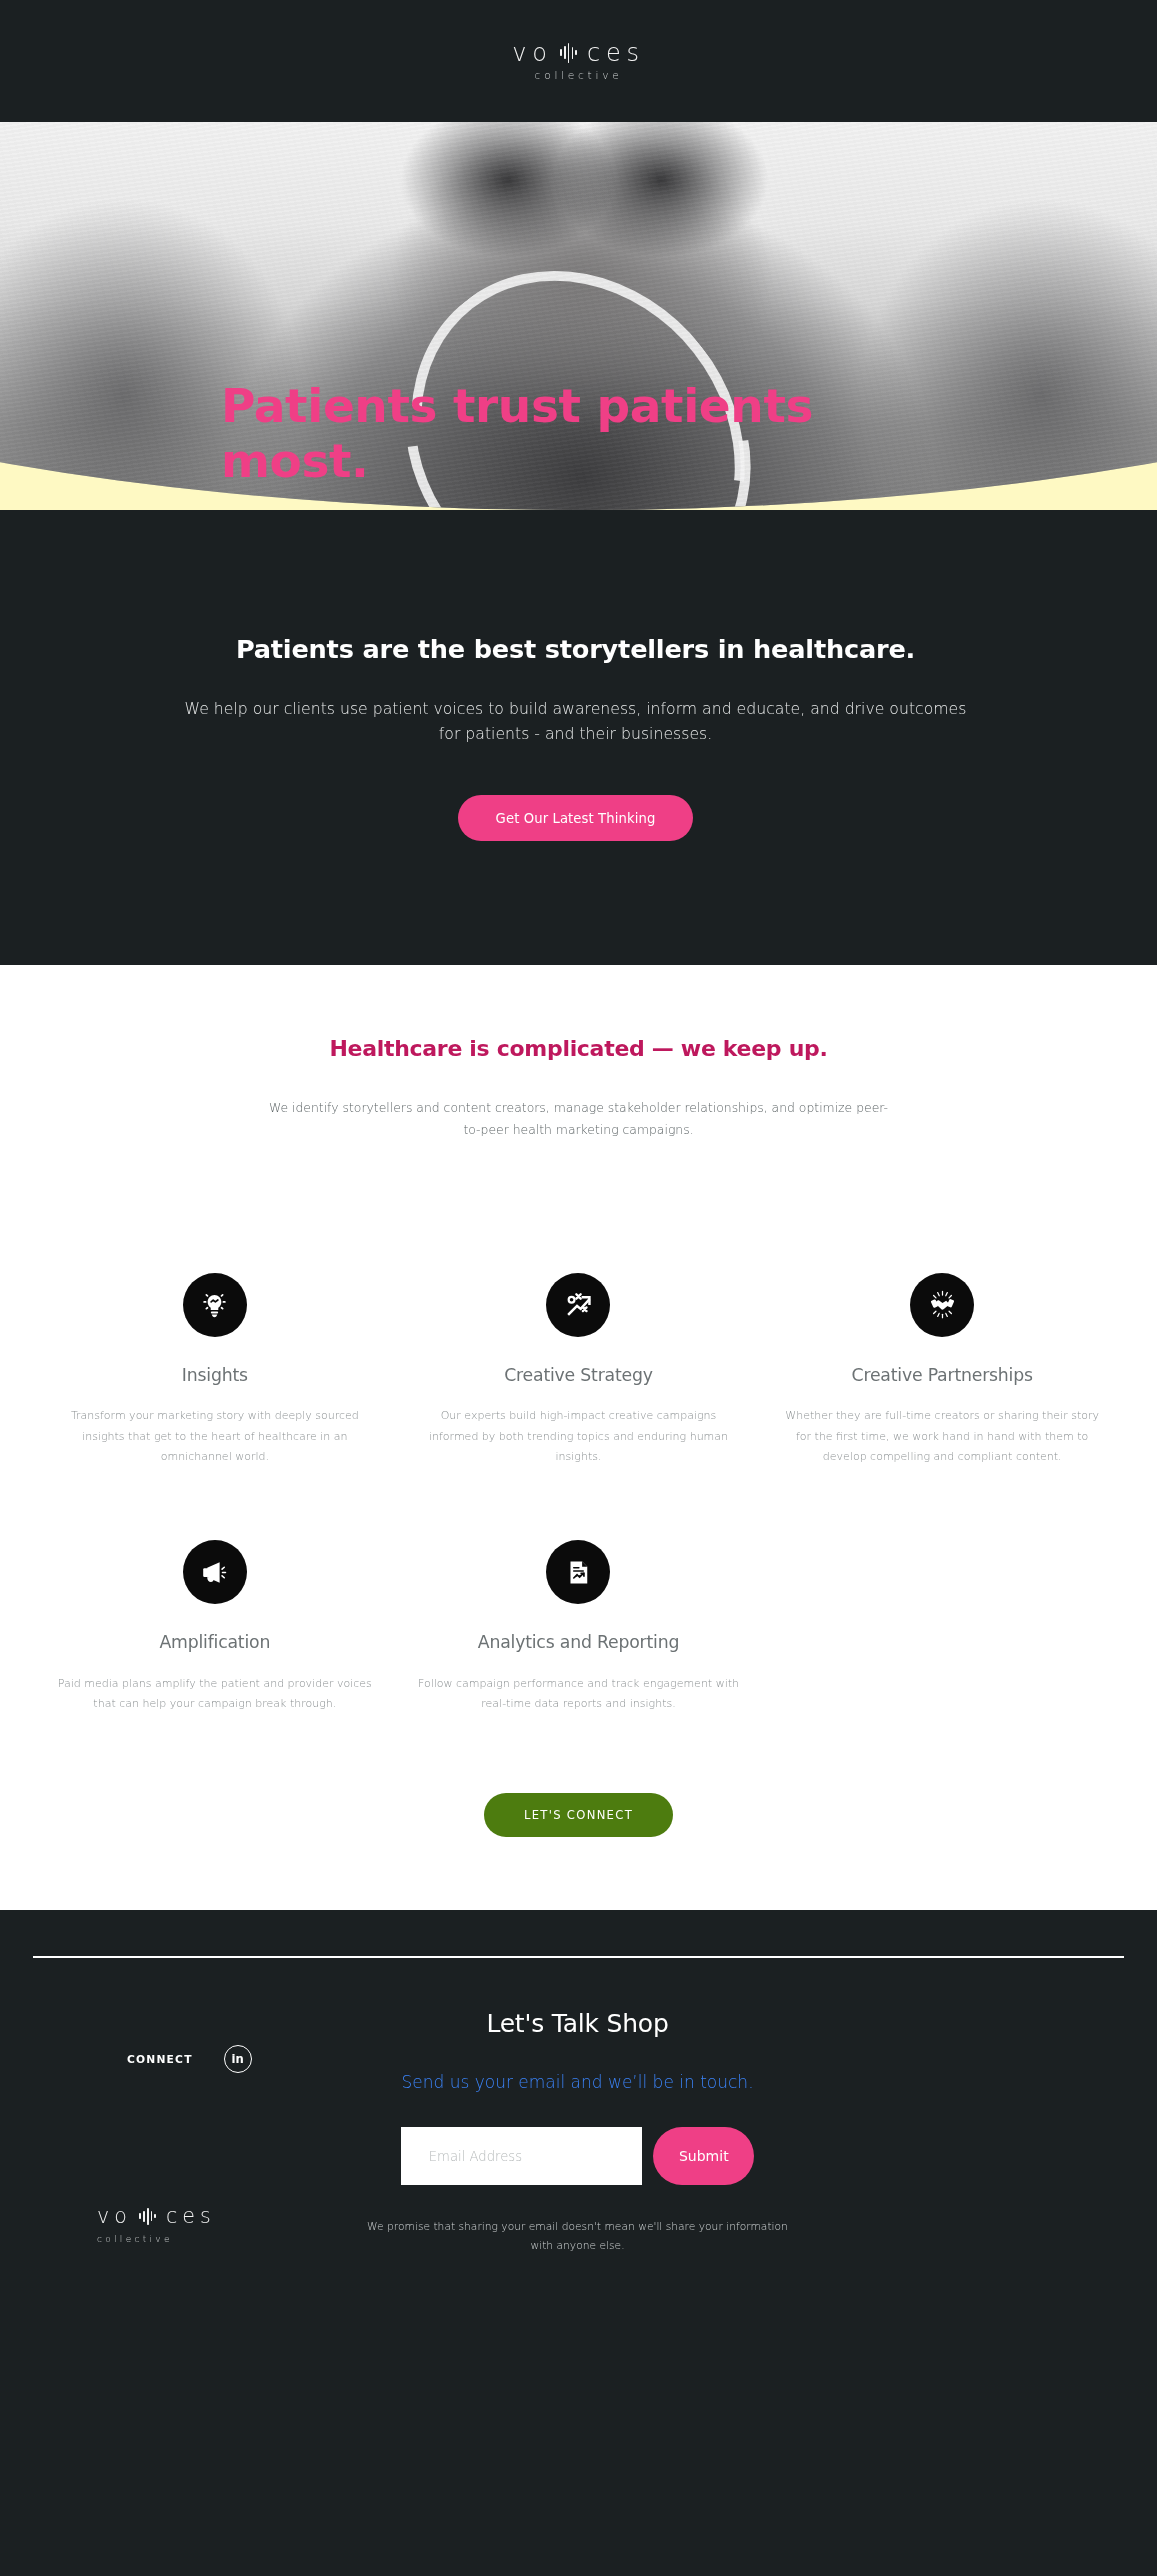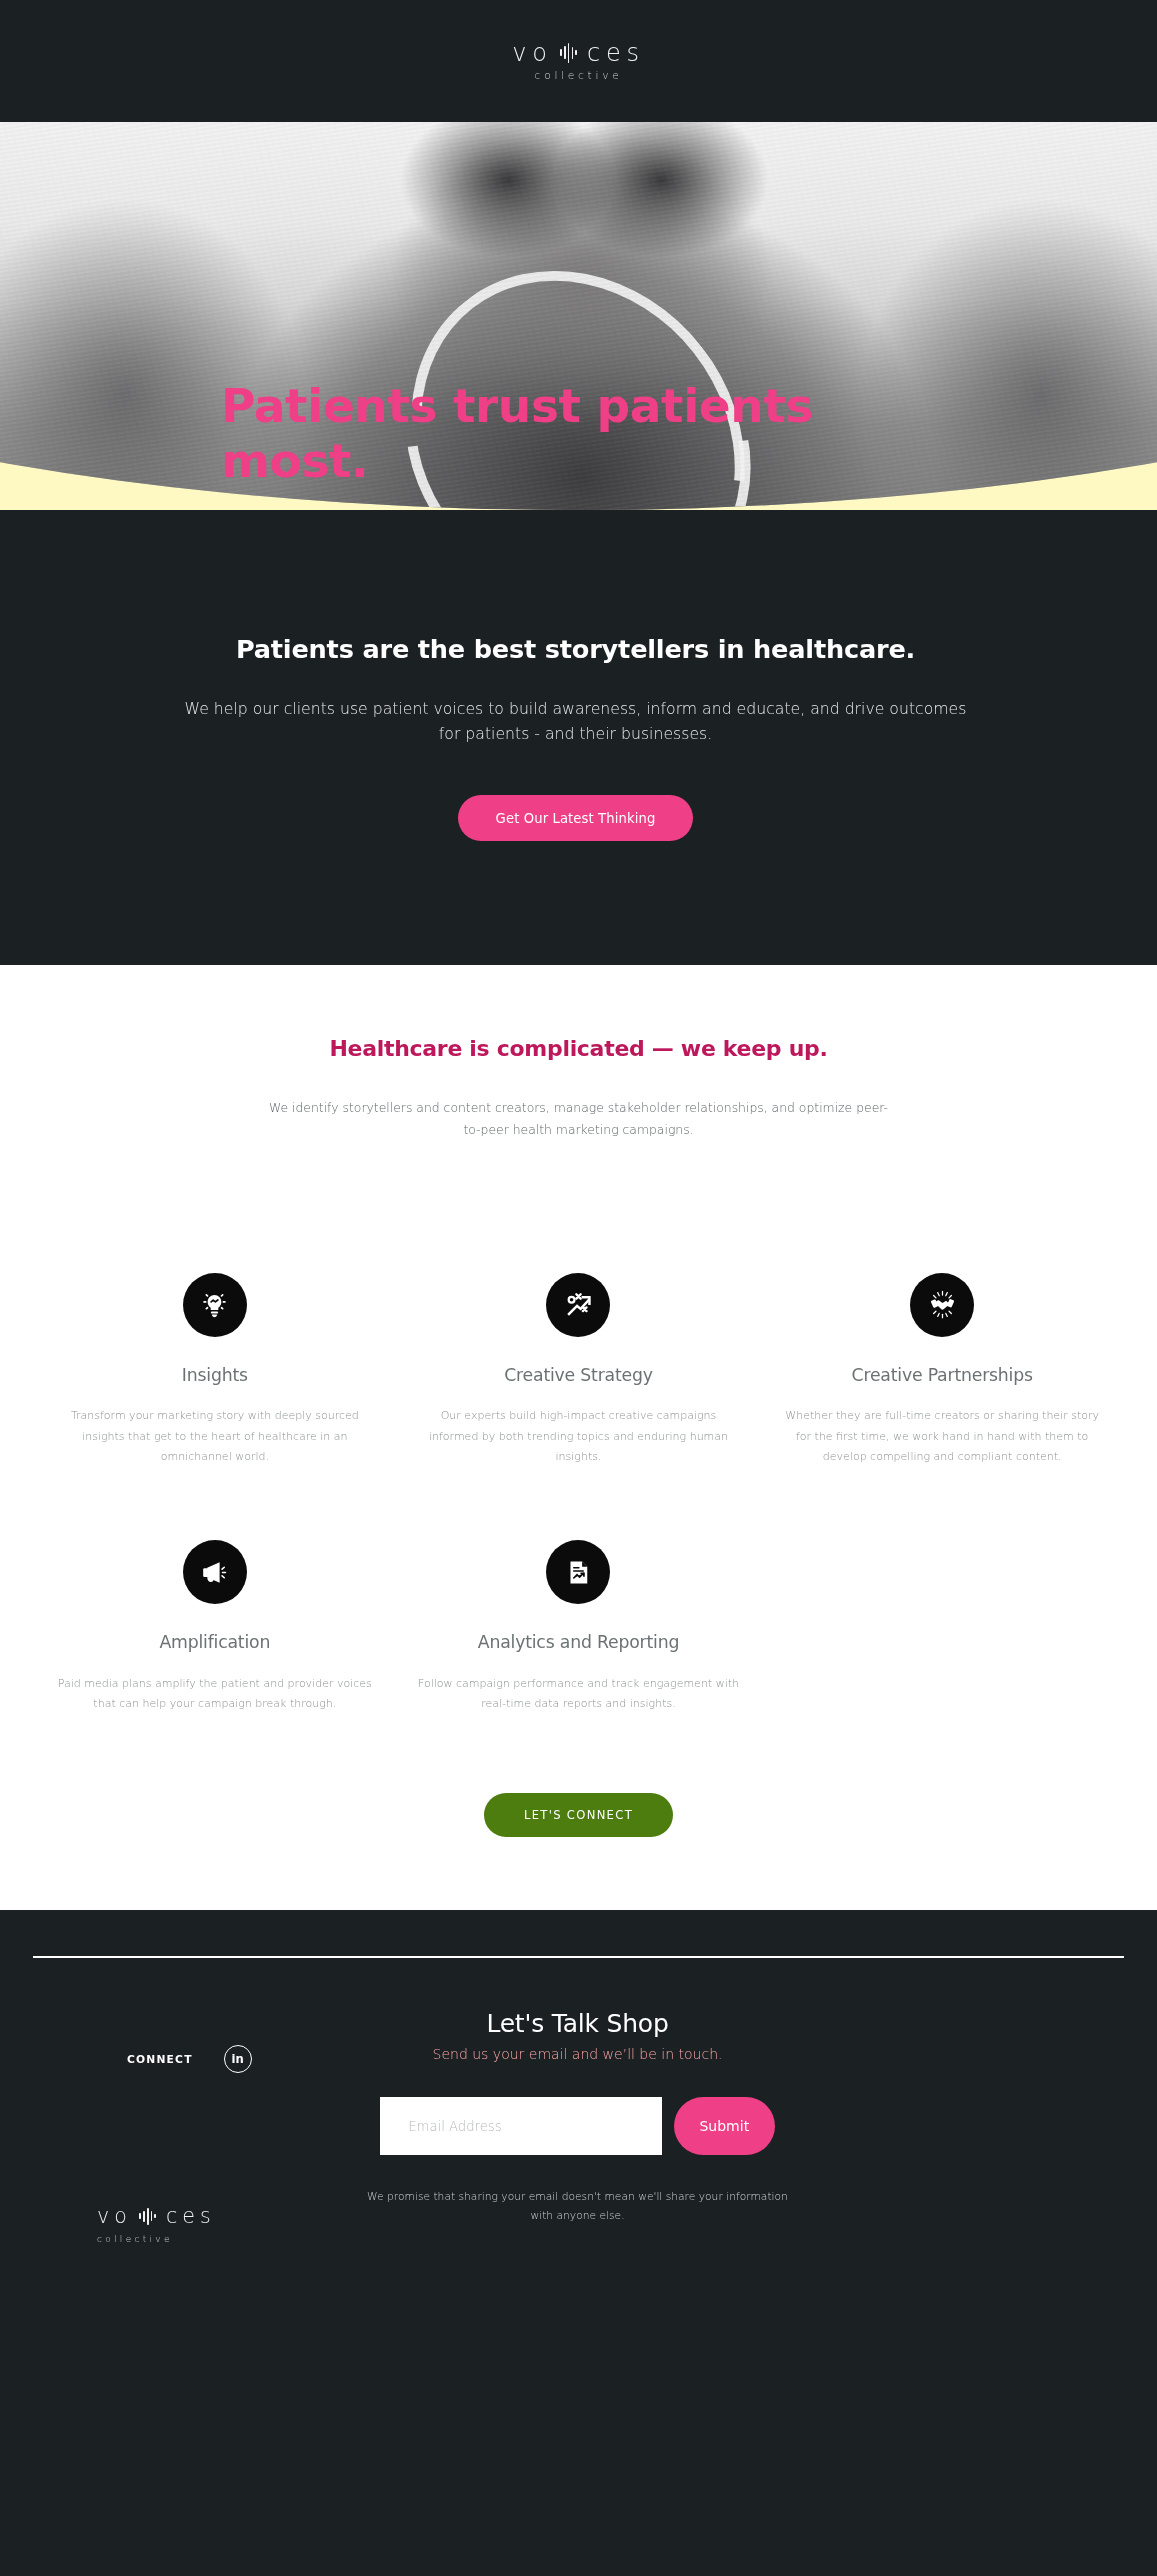--- a/index.html
+++ b/index.html
@@ -283,35 +283,35 @@
     text-align: center;
   }
   .newsletter h3 {
     font-family: "DejaVu Sans", sans-serif;
     font-size: 25px;
     font-weight: 500;
     color: #ffffff;
     letter-spacing: -0.2px;
   }
   .newsletter .sub {
-    margin-top: 8px;
-    font-size: 14px;
-    color: #fca5a5;
+    margin-top: 34px;
+    font-size: 17px;
+    color: #3b82f6;
     font-weight: 300;
     font-family: "DejaVu Sans", sans-serif;
   }
   .form-row {
     margin-top: 35px;
     display: flex;
     align-items: center;
     justify-content: center;
     gap: 11.6px;
   }
   .email-input {
-    width: 282px;
+    width: 241px;
     height: 58px;
     border: none;
     background: #ffffff;
     padding: 0 28px;
     font-size: 13.2px;
     color: #3c4244;
     font-weight: 300;
     font-family: "DejaVu Sans", sans-serif;
     outline: none;
   }

